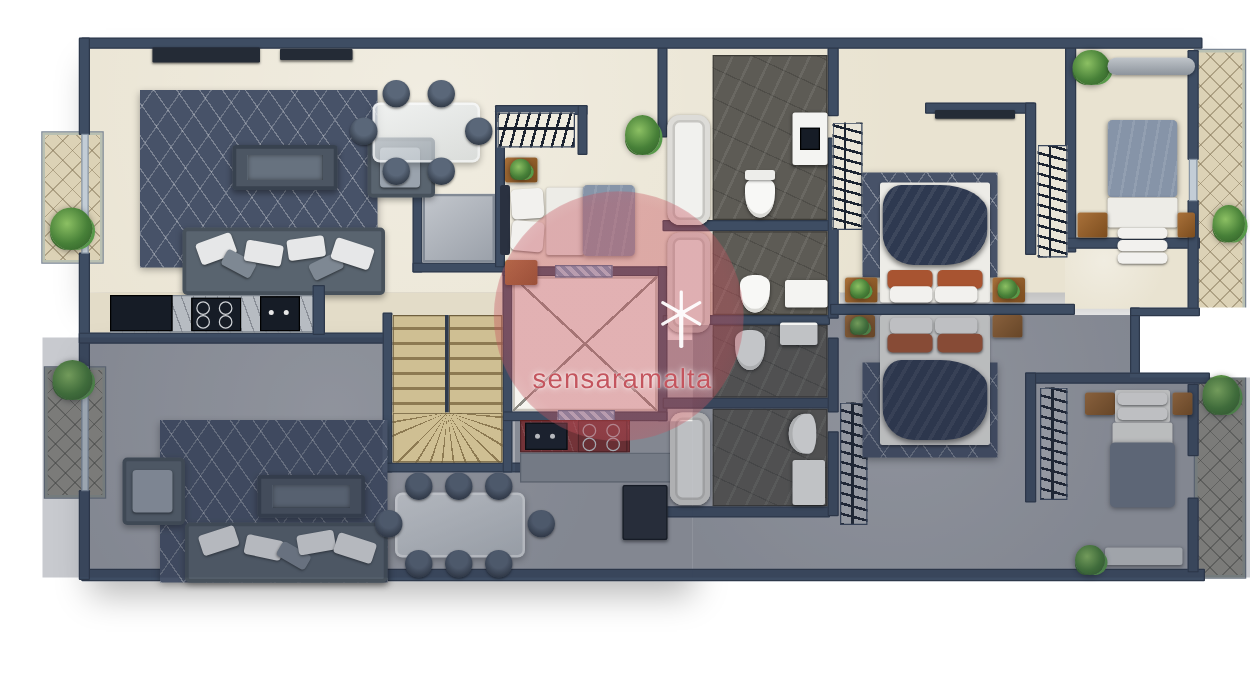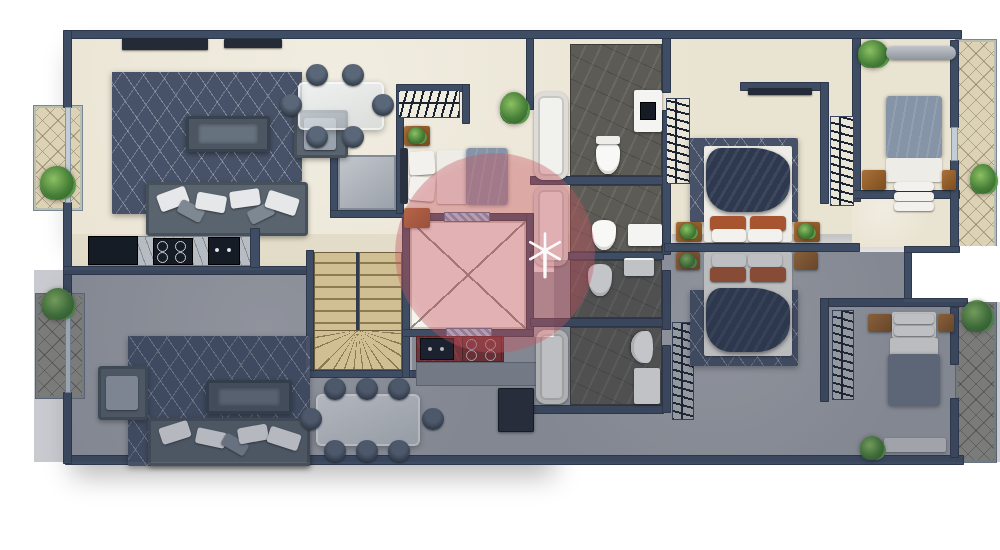--- a/index.html
+++ b/index.html
@@ -306,14 +306,15 @@
         <circle cx="20" cy="17.5" r="2.6"></circle>
         <rect x="18.9" y="2" width="2.2" height="14" rx="1" transform="rotate(0 20 17.5)"></rect>
         <rect x="18.9" y="2" width="2.2" height="14" rx="1" transform="rotate(60 20 17.5)"></rect>
         <rect x="18.9" y="2" width="2.2" height="14" rx="1" transform="rotate(120 20 17.5)"></rect>
         <rect x="18.9" y="2" width="2.2" height="14" rx="1" transform="rotate(180 20 17.5)"></rect>
         <rect x="18.9" y="2" width="2.2" height="14" rx="1" transform="rotate(240 20 17.5)"></rect>
         <rect x="18.9" y="2" width="2.2" height="14" rx="1" transform="rotate(300 20 17.5)"></rect>
       </g>
     </svg>
   </div>
+  <div class="abs wm-text" style="left:398px;top:290px;width:200px;height:26px;">sensaramalta</div>
 
 </div>
 
 </body></html>

